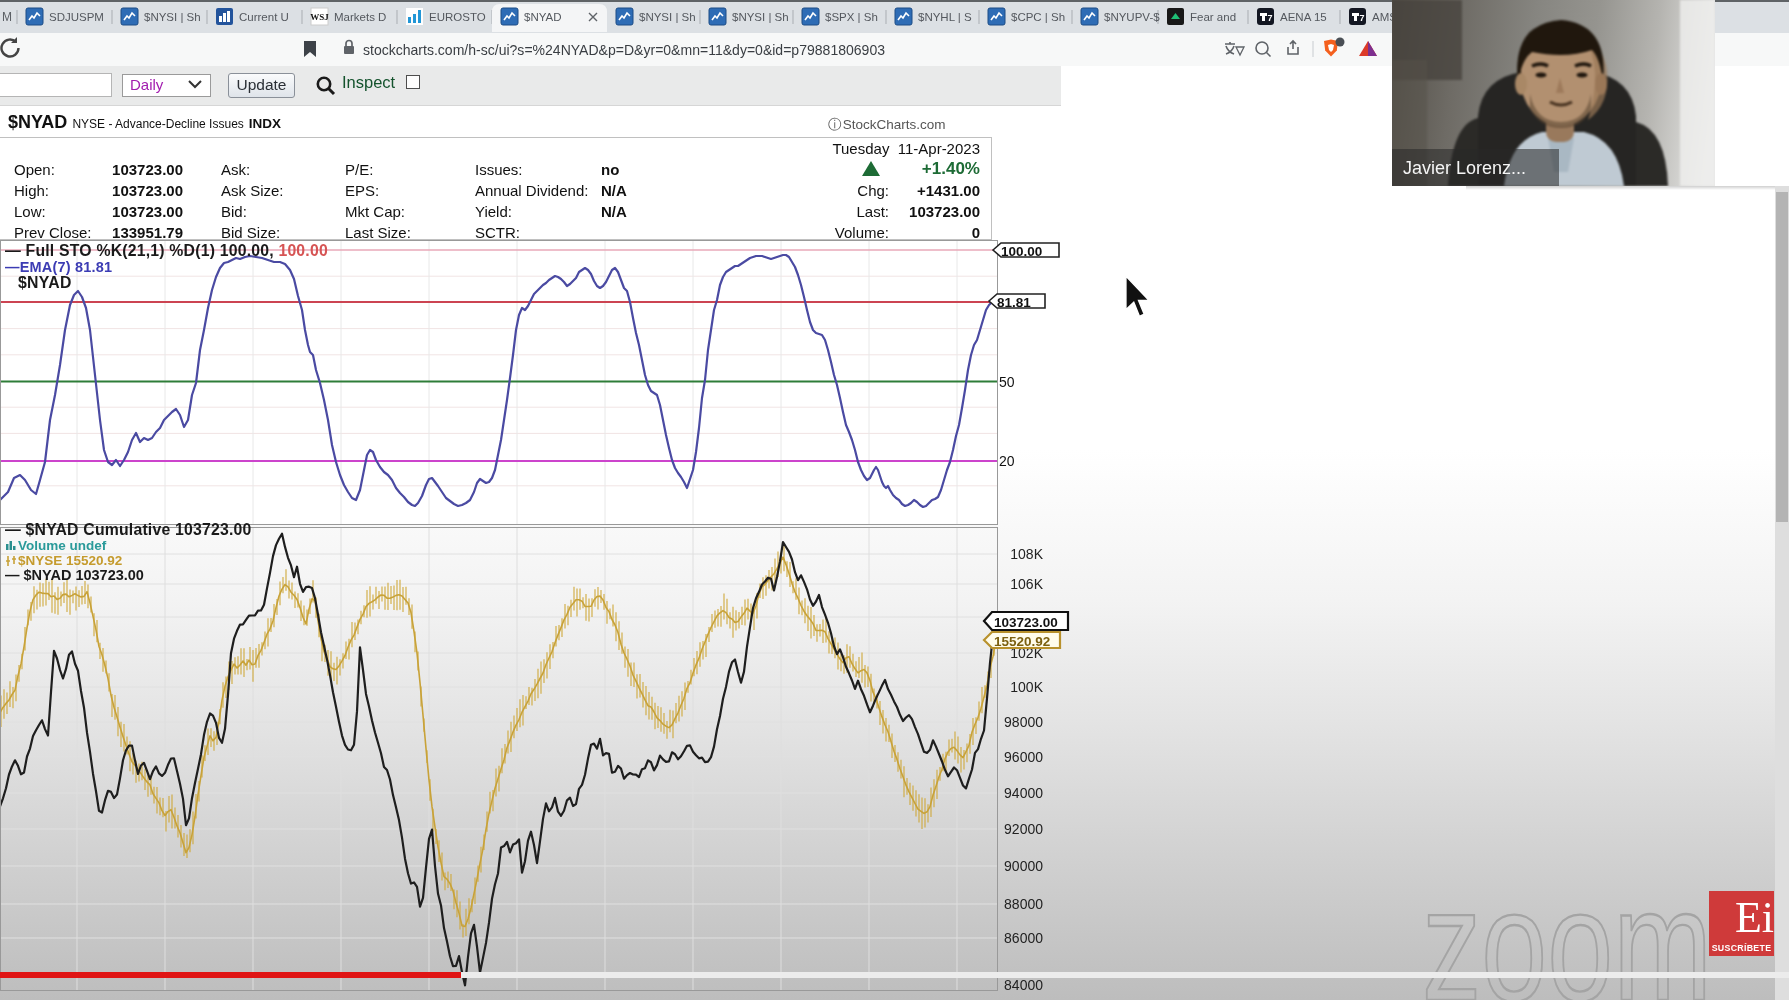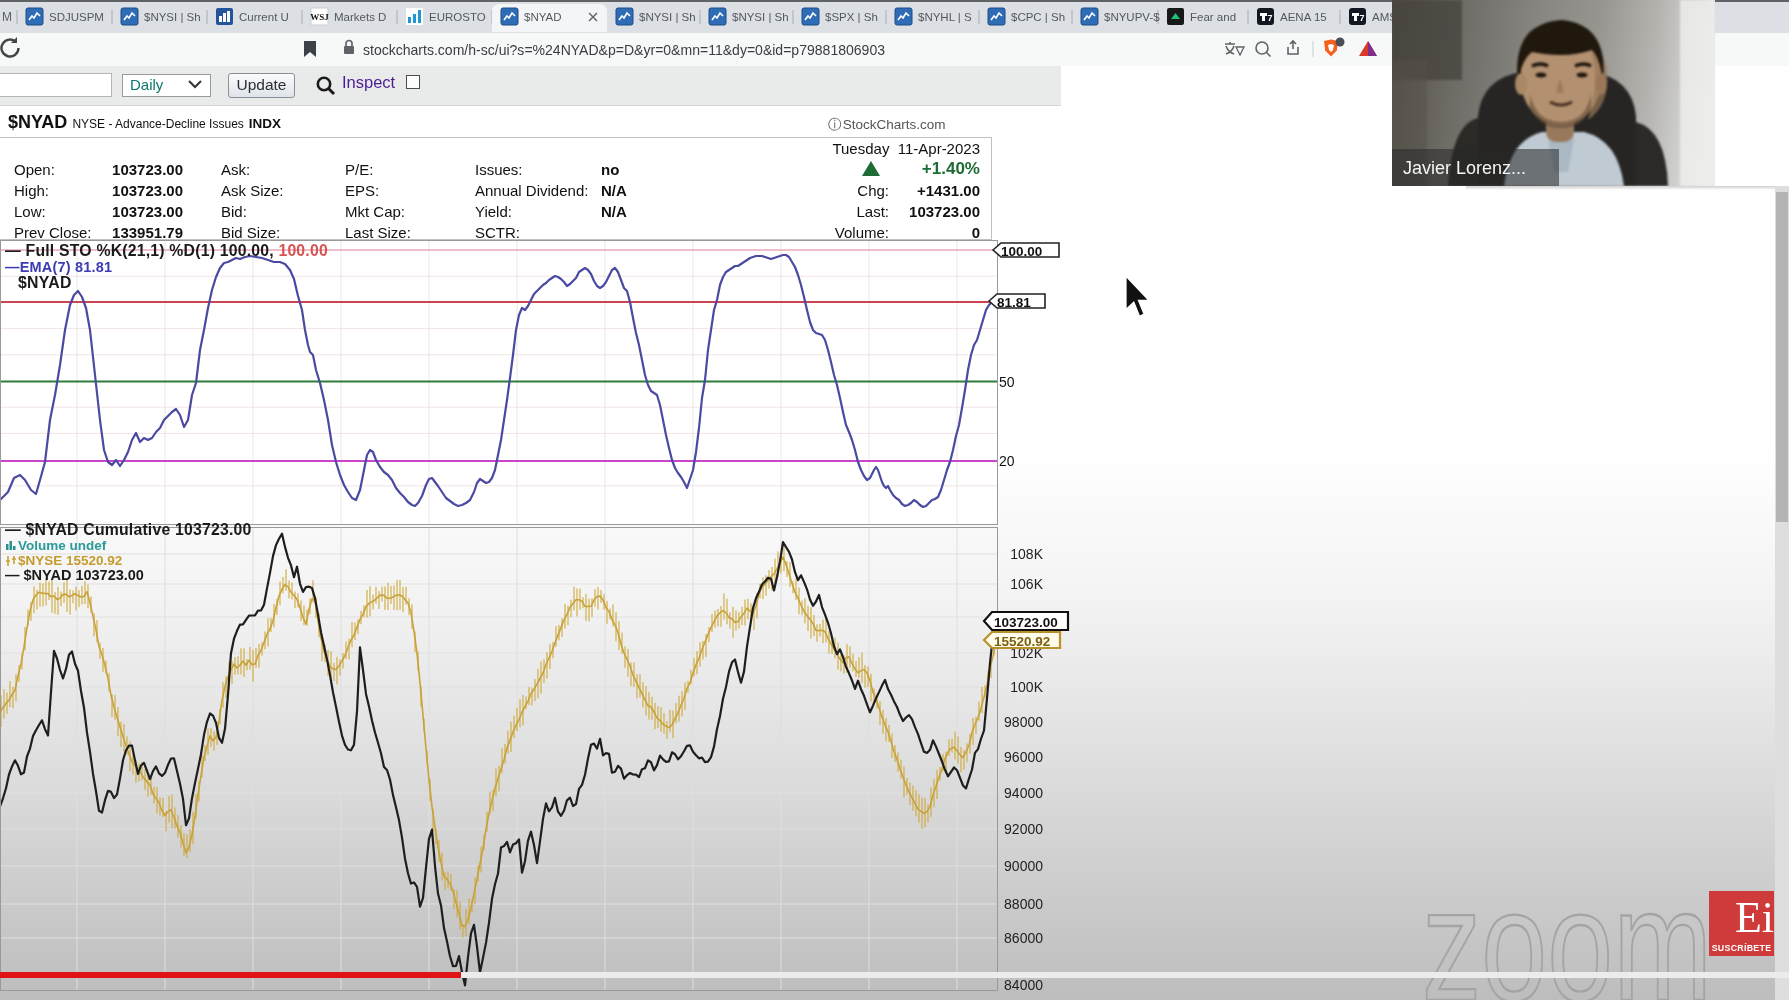--- a/index.html
+++ b/index.html
@@ -131,30 +131,30 @@
     </g>
     <line x1="1313" y1="8" x2="1313" y2="24" stroke="#c8ccd0"></line>
     <path d="M1324 8l7-1.5 7 1.5-1.2 9.5-5.8 6-5.8-6z" fill="#f4601e"></path>
     <path d="M1328 12l3-1 3 1-1 5-2 2-2-2z" fill="#fff"></path>
     <circle cx="1340" cy="9" r="4.5" fill="#4a4f55"></circle>
     <path d="M1368 8l9 15h-18z" fill="#dc3a28"></path>
     <path d="M1368 8l9 15h-9z" fill="#7d2f8f"></path>
   </svg>
 <div style="position:absolute;left:0;top:66px;width:1061px;height:40px;background:#e9eaea;border-bottom:1px solid #d6d6d6">
     <div style="position:absolute;left:-8px;top:7px;width:120px;height:24px;background:#fff;border:1px solid #b5b5b5"></div>
-    <div style="position:absolute;left:122px;top:8px;width:89px;height:23px;background:#fff;border:1px solid #9a9a9a;font-size:15px;color:#0f766e;padding:1px 0 0 7px;box-sizing:border-box">Daily</div>
+    <div style="position:absolute;left:122px;top:8px;width:89px;height:23px;background:#fff;border:1px solid #9a9a9a;font-size:15px;color:#a21caf;padding:1px 0 0 7px;box-sizing:border-box">Daily</div>
     <svg style="position:absolute;left:188px;top:14px" width="14" height="10">
       <path d="M1 1l6 6 6-6" stroke="#333" stroke-width="2" fill="none"></path>
     </svg>
     <div style="position:absolute;left:228px;top:7px;width:67px;height:25px;background:linear-gradient(#fafbfc,#dfe4ea);border:1px solid #8a9099;border-radius:3px;font-size:15.5px;color:#2a2f35;text-align:center;padding-top:2px;box-sizing:border-box">Update</div>
     <svg style="position:absolute;left:315px;top:9px" width="22" height="22">
       <circle cx="9" cy="9" r="6.2" stroke="#1a1a1a" stroke-width="2.6" fill="none"></circle>
       <path d="M13.5 13.5l5.5 5.5" stroke="#1a1a1a" stroke-width="3"></path>
     </svg>
-    <div style="position:absolute;left:342px;top:7px;font-size:16.5px;color:#4c1d95">Inspect</div>
+    <div style="position:absolute;left:342px;top:7px;font-size:16.5px;color:#14532d">Inspect</div>
     <div style="position:absolute;left:406px;top:9px;width:14px;height:14px;background:#fdfdfd;border:1.8px solid #4d4d4d"></div>
   </div>
 <div style="position:absolute;left:8px;top:112px;font-size:18px;color:#111"><b>$NYAD</b> <span style="font-size:12px">NYSE - Advance-Decline Issues</span> <b style="font-size:13.5px">INDX</b></div>
 <div style="position:absolute;left:828px;top:116px;font-size:13.5px;color:#555">ⓘ StockCharts.com</div>
 <div style="position:absolute;left:0px;top:137px;width:992px;height:103px;border:1px solid #c0c0c0;border-left:none;box-sizing:border-box;background:#fff"></div>
 <div style="position:absolute;left:822px;top:140px;width:158px;text-align:right;font-size:15px;color:#111">Tuesday&nbsp; 11-Apr-2023</div>
 <div style="position:absolute;left:14px;top:161px;font-size:15px;color:#111">Open:</div>
 <div style="position:absolute;left:60px;top:161px;width:123px;text-align:right;font-size:15px;font-weight:bold;color:#111">103723.00</div>
 <div style="position:absolute;left:221px;top:161px;font-size:15px;color:#111">Ask:</div>
 <div style="position:absolute;left:345px;top:161px;font-size:15px;color:#111">P/E:</div>

